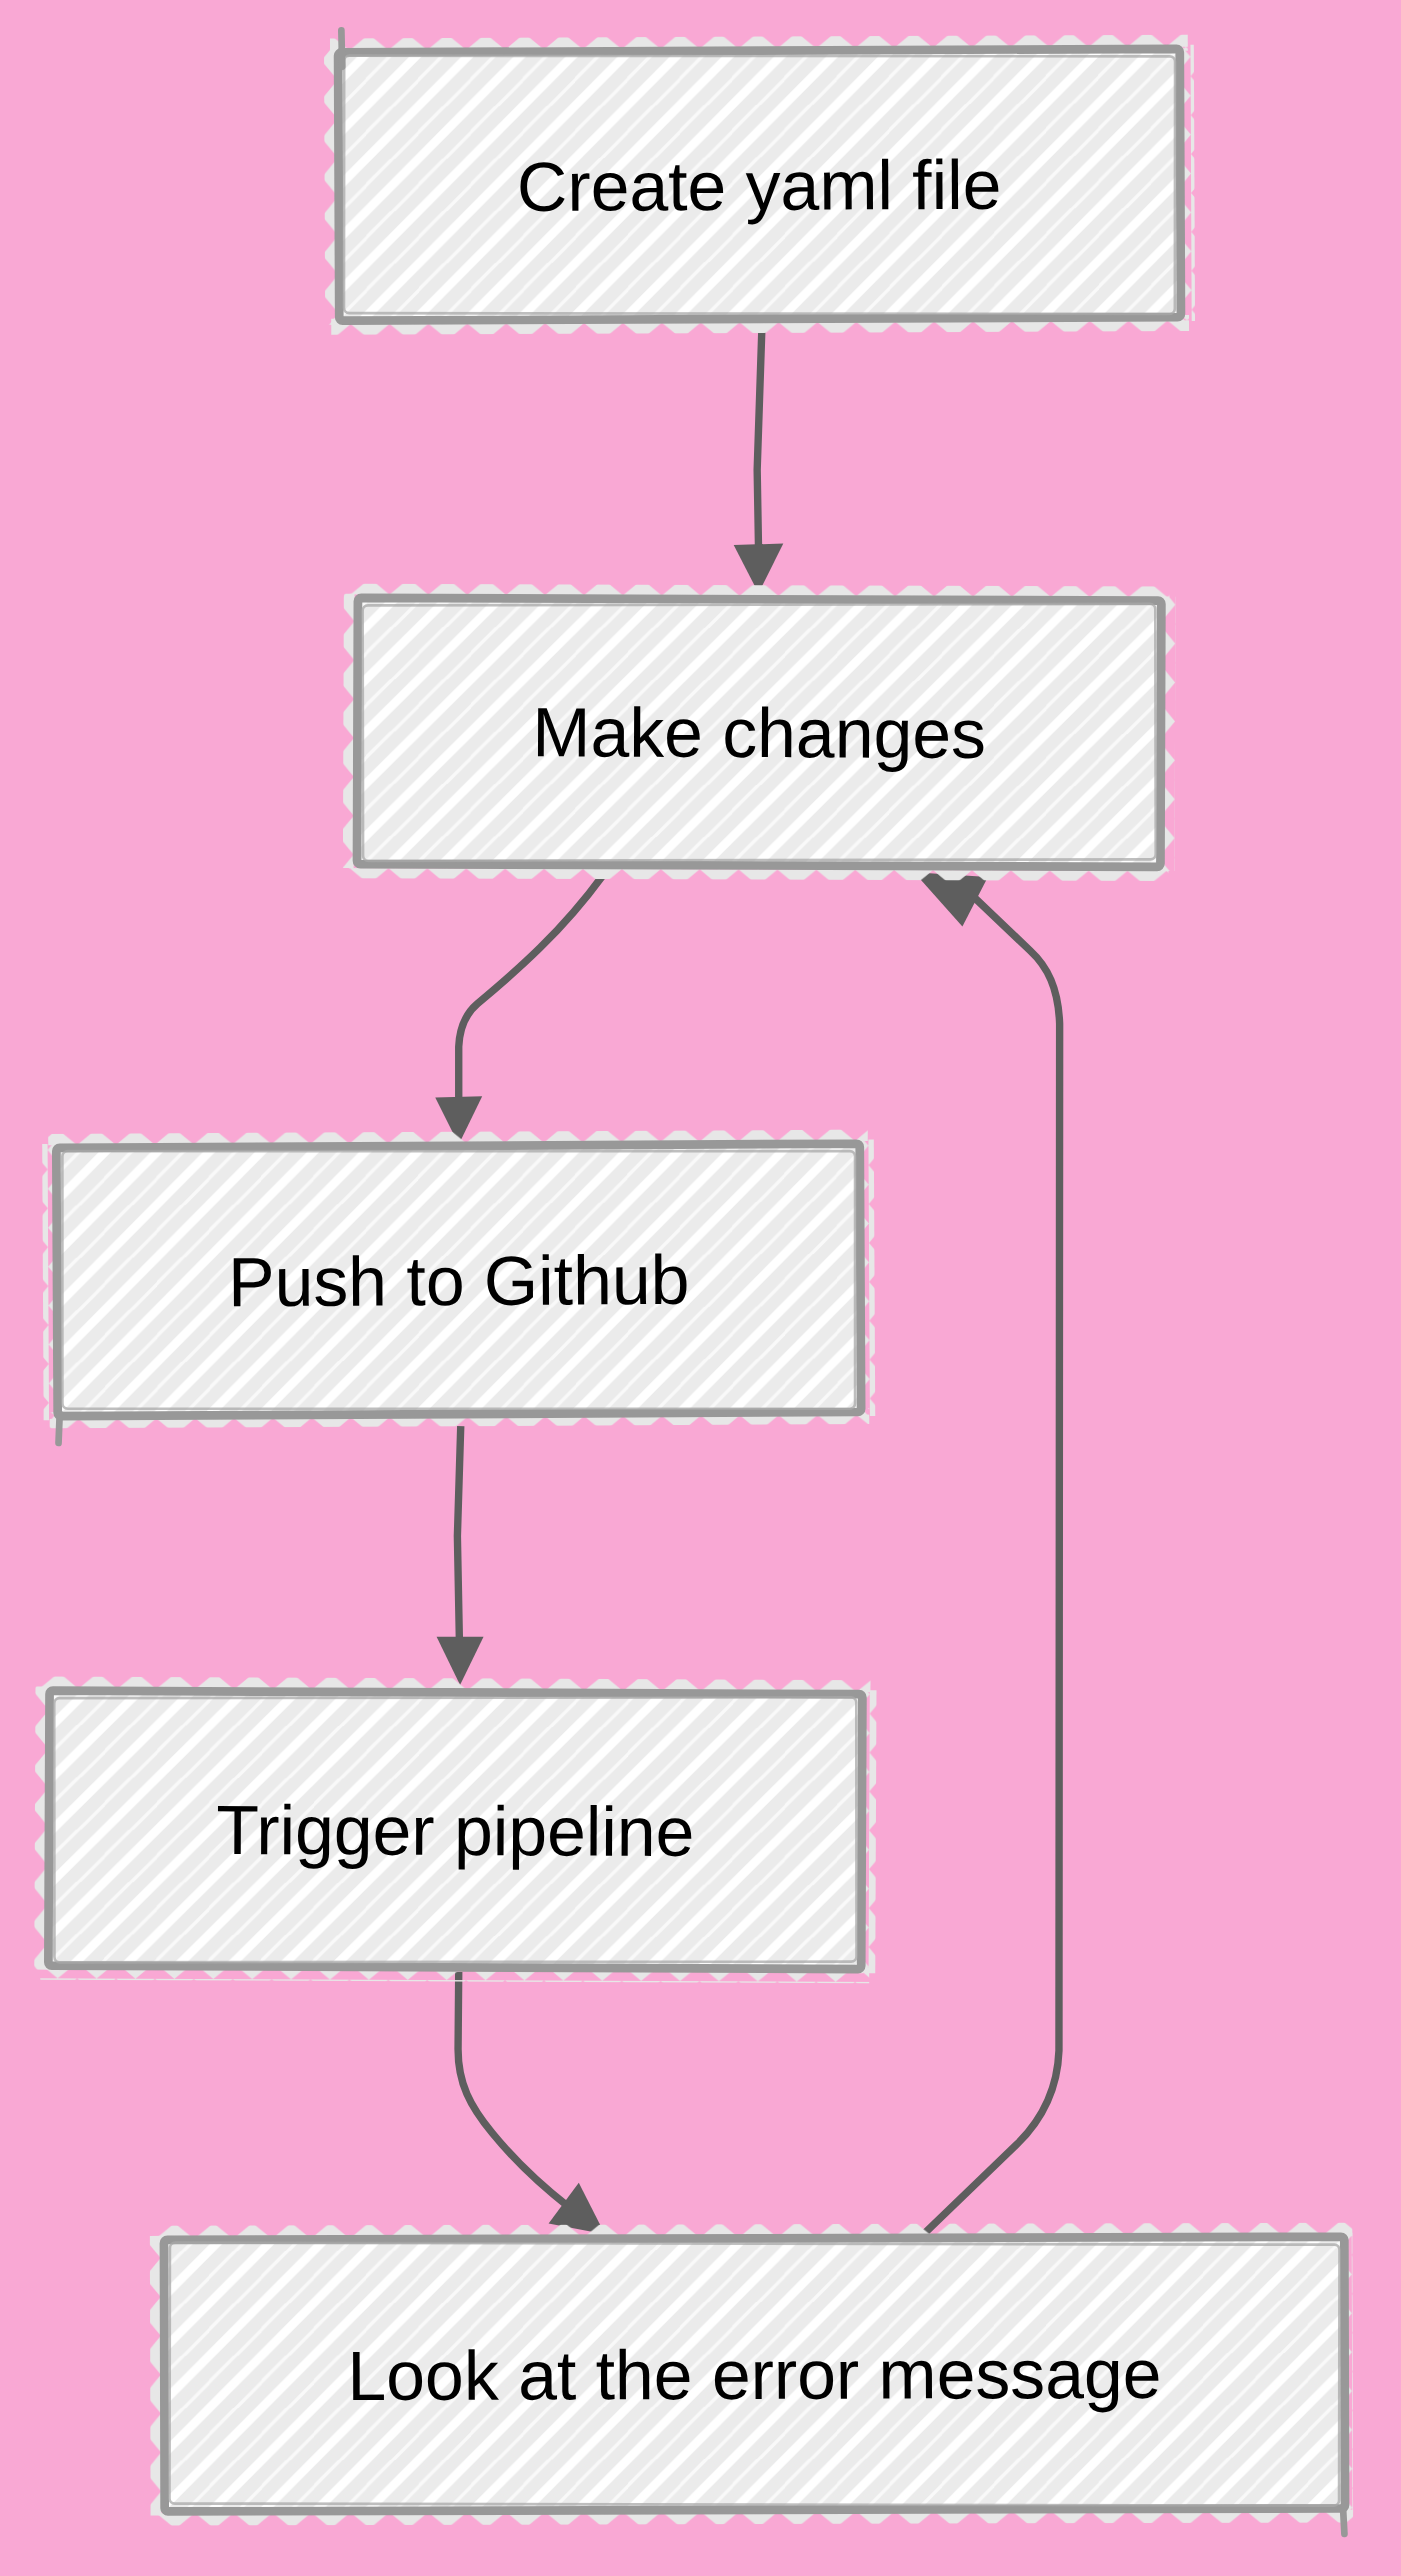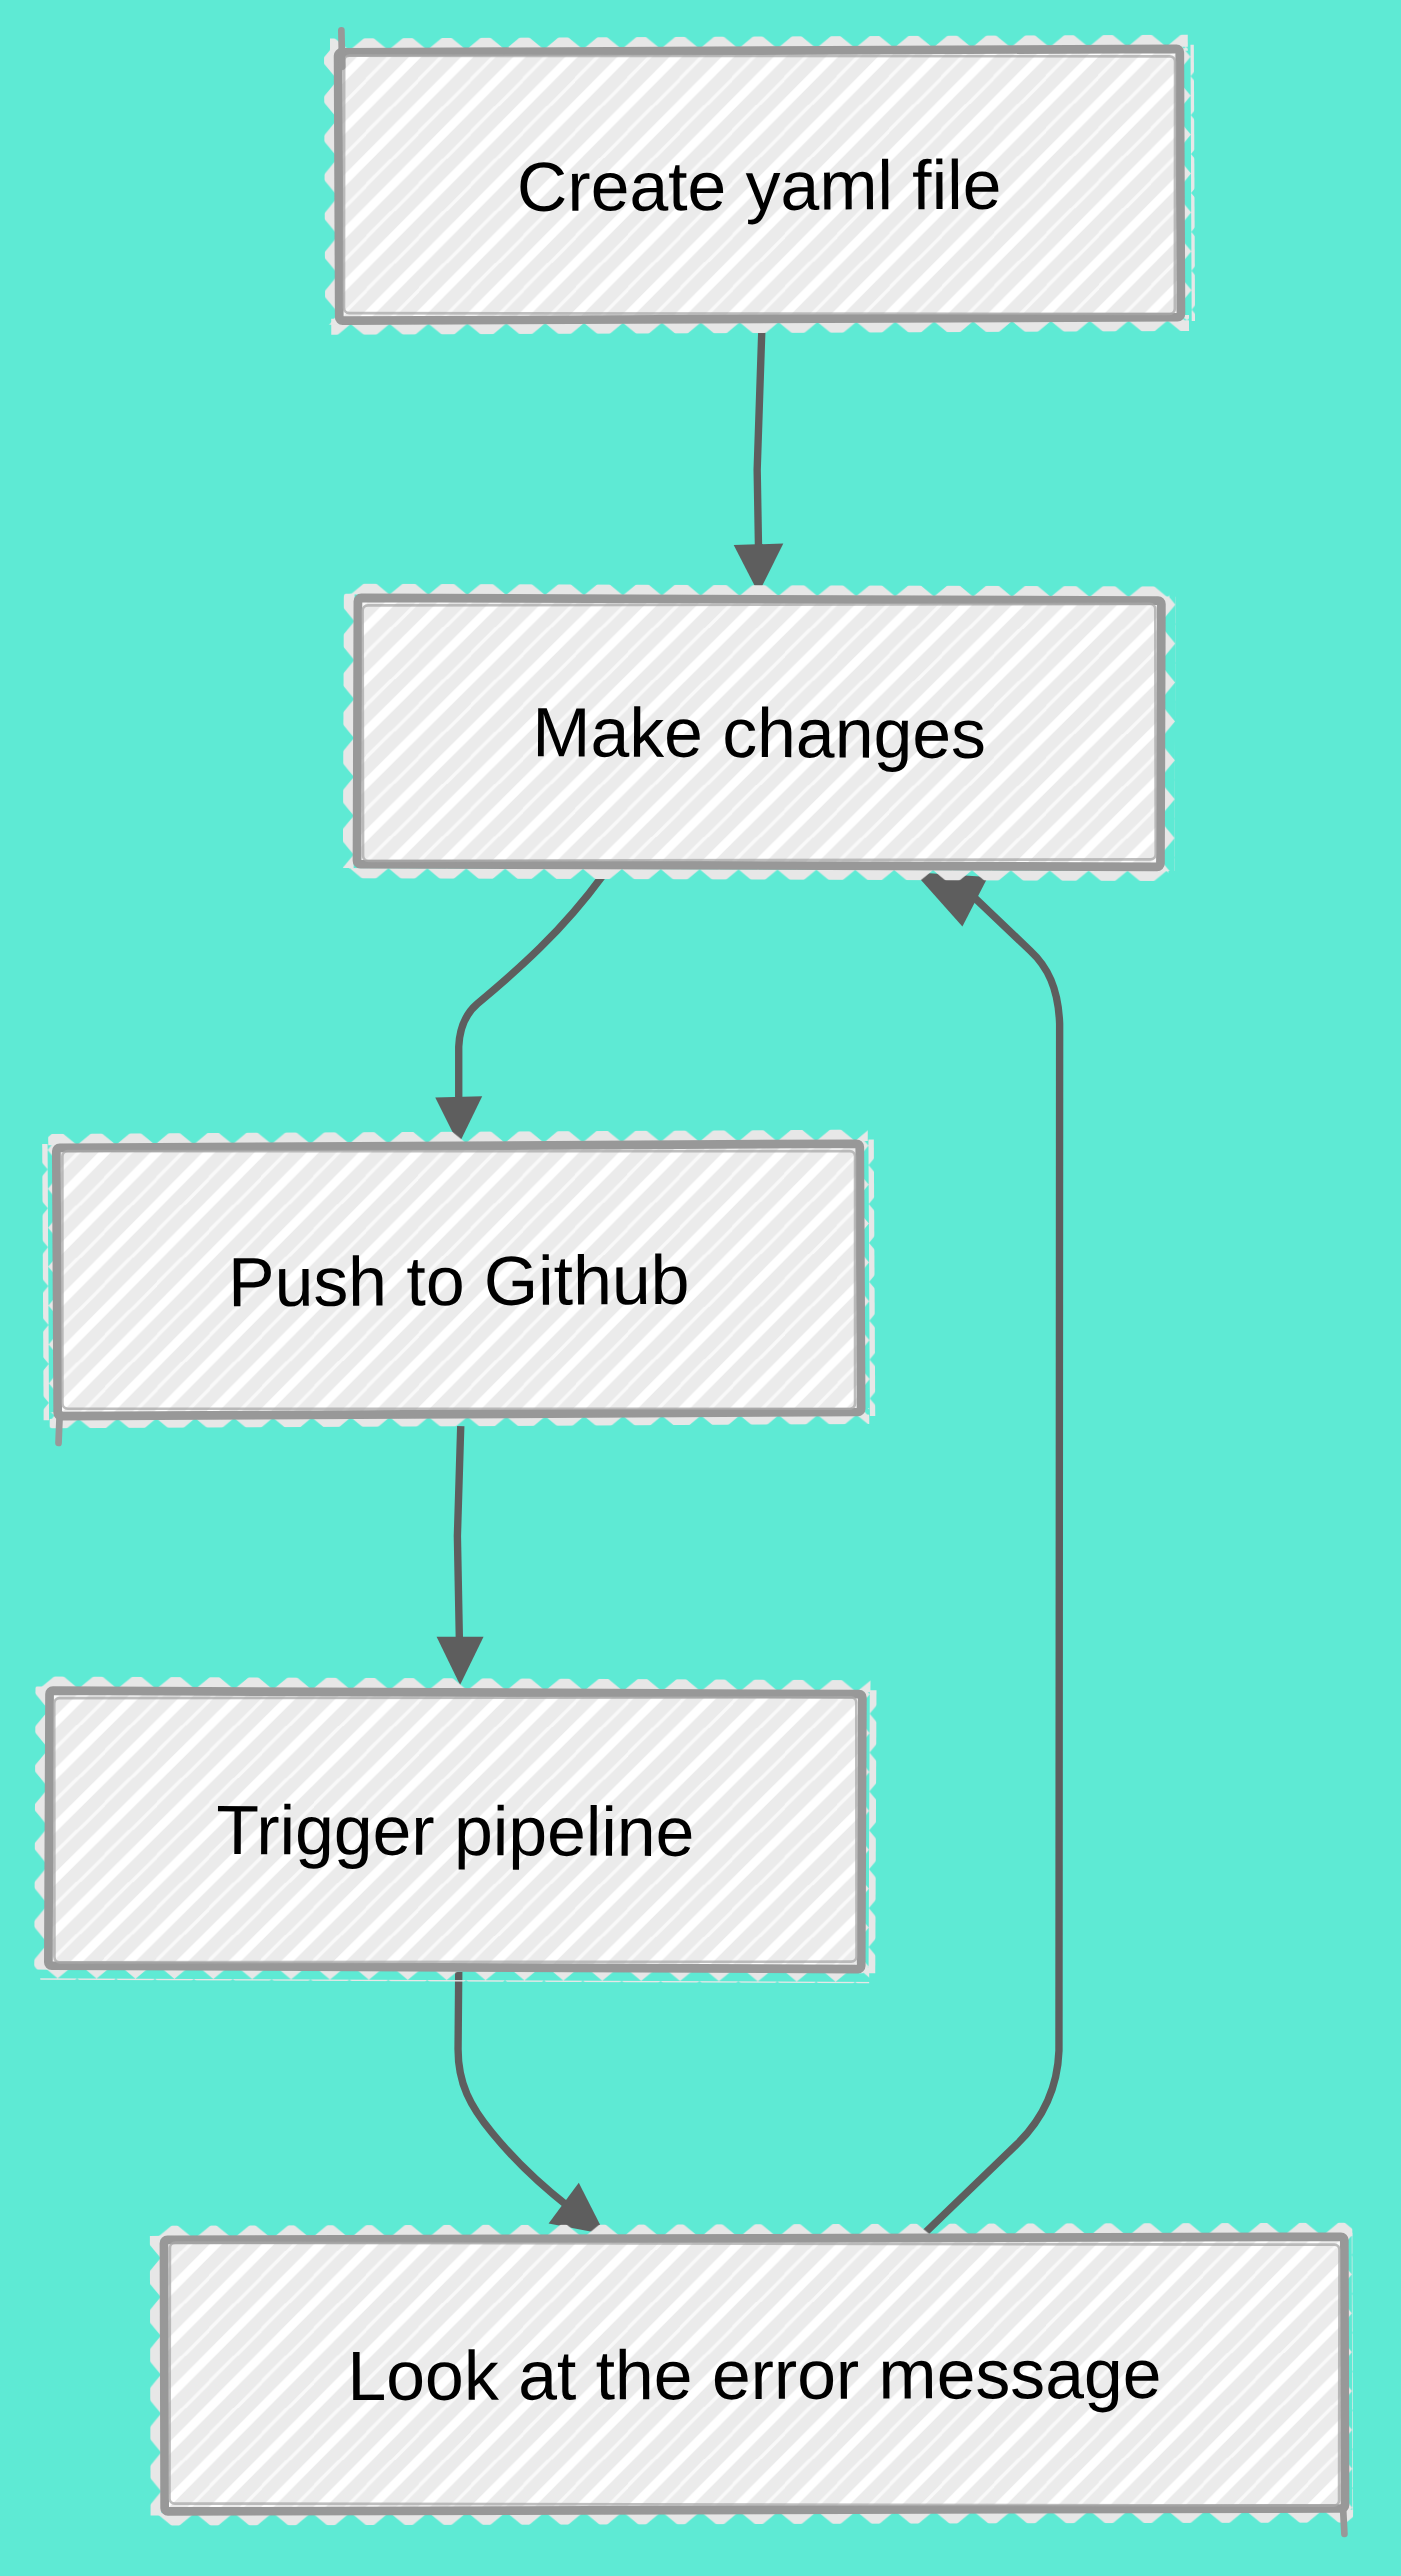--- a/index.html
+++ b/index.html
@@ -3,21 +3,21 @@
 <meta charset="utf-8">
 <style>
   html, body {
     margin: 0;
     padding: 0;
     background: #ffffff;
   }
   .canvas-wrap {
     width: 1401px;
     height: 2576px;
-    background: #5eead4;
+    background: #f9a8d4;
   }
   svg {
     display: block;
     width: 1401px;
     height: 2576px;
   }
   .node-label {
     font-family: "Liberation Sans", "DejaVu Sans", sans-serif;
     font-size: 104px;
     font-weight: 400;

